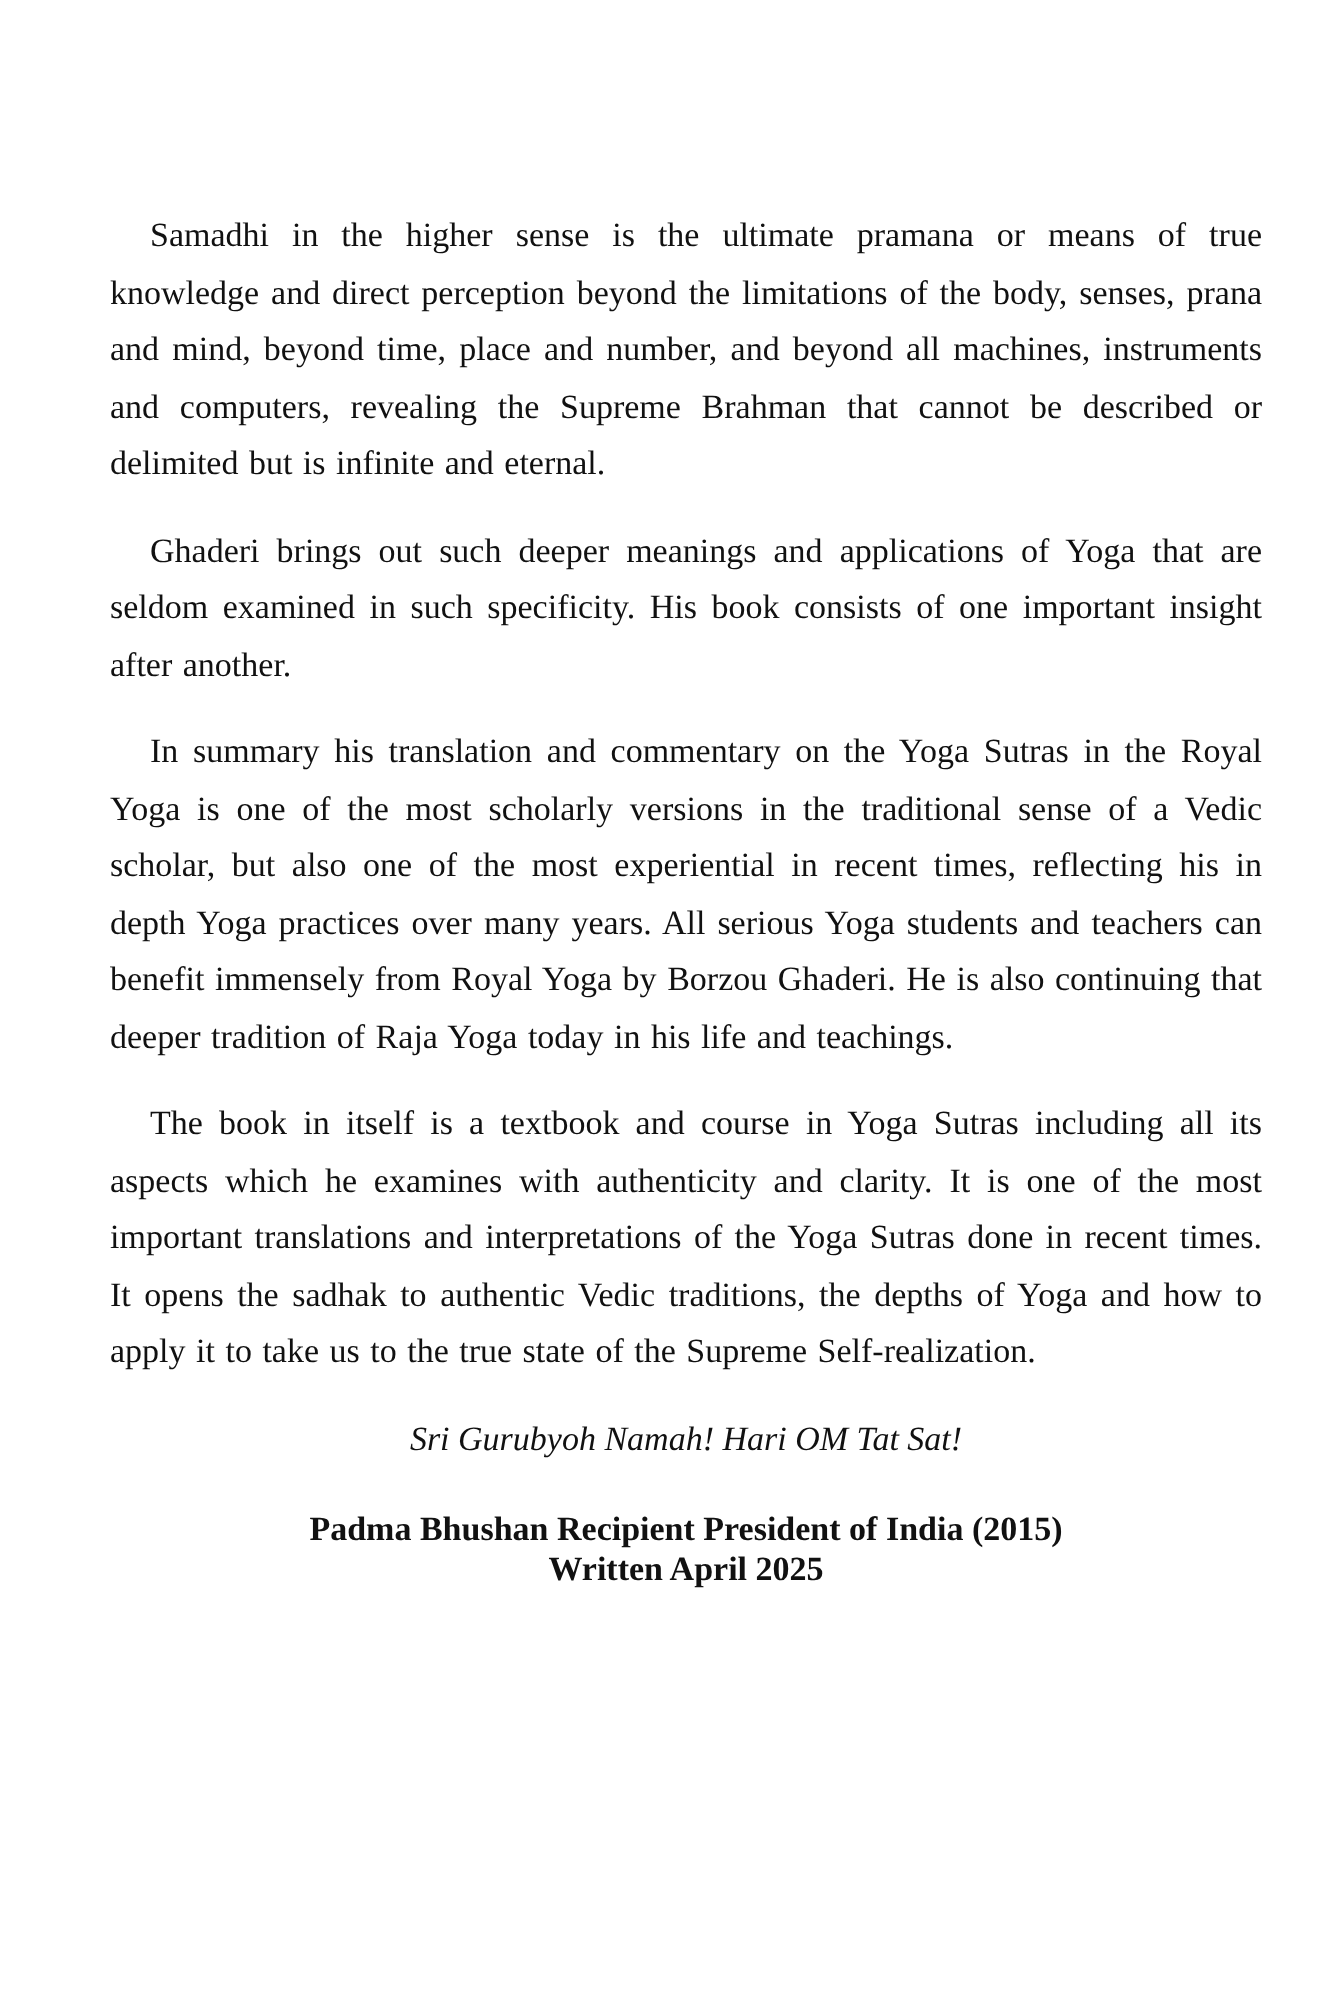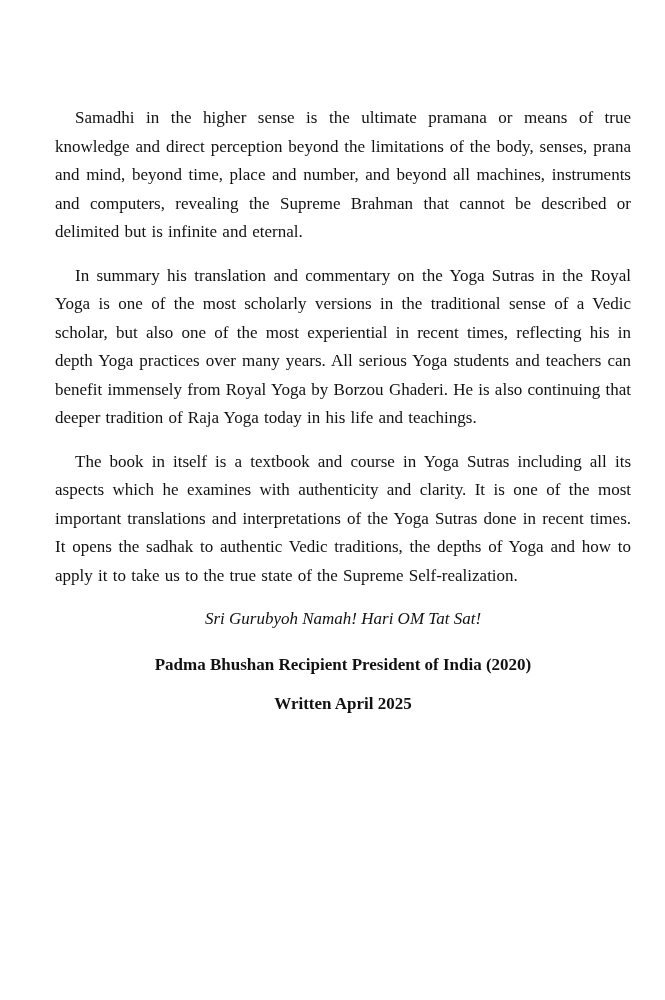--- a/index.html
+++ b/index.html
@@ -35,42 +35,43 @@
     line-height: 28.5px;
   }
   .footer-line {
     margin: 0;
     text-align: center;
     font-weight: bold;
     line-height: 20px;
   }
   .byline      { margin-top: 56px; }
   .credential  { margin-top: 21px; }
-  .written     { margin-top: 19px; }
+  .written     { }
   .page-number {
     margin-top: 18px;
     text-align: center;
     font-weight: normal;
     line-height: 20px;
     letter-spacing: 0.5px;
   }
 </style>
 </head>
 <body>
 
 <div class="page">
 
   <p class="body-para">Samadhi in the higher sense is the ultimate pramana or means of true knowledge and direct perception beyond the limitations of the body, senses, prana and mind, beyond time, place and number, and beyond all machines, instruments and computers, revealing the Supreme Brahman that cannot be described or delimited but is infinite and eternal.</p>
 
+  <p class="body-para">Ghaderi brings out such deeper meanings and applications of Yoga that are seldom examined in such specificity. His book consists of one important insight after another.</p>
 
   <p class="body-para">In summary his translation and commentary on the Yoga Sutras in the Royal Yoga is one of the most scholarly versions in the traditional sense of a Vedic scholar, but also one of the most experiential in recent times, reflecting his in depth Yoga practices over many years. All serious Yoga students and teachers can benefit immensely from Royal Yoga by Borzou Ghaderi. He is also continuing that deeper tradition of Raja Yoga today in his life and teachings.</p>
 
   <p class="body-para">The book in itself is a textbook and course in Yoga Sutras including all its aspects which he examines with authenticity and clarity. It is one of the most important translations and interpretations of the Yoga Sutras done in recent times. It opens the sadhak to authentic Vedic traditions, the depths of Yoga and how to apply it to take us to the true state of the Supreme Self-realization.</p>
 
   <p class="mantra">Sri Gurubyoh Namah! Hari OM Tat Sat!</p>
 
 
-  <p class="footer-line credential">Padma Bhushan Recipient President of India (2020)</p>
+  <p class="footer-line credential">Padma Bhushan Recipient President of India (2015)</p>
 
   <p class="footer-line written">Written April 2025</p>
 
 
 </div>
 
 </body></html>

